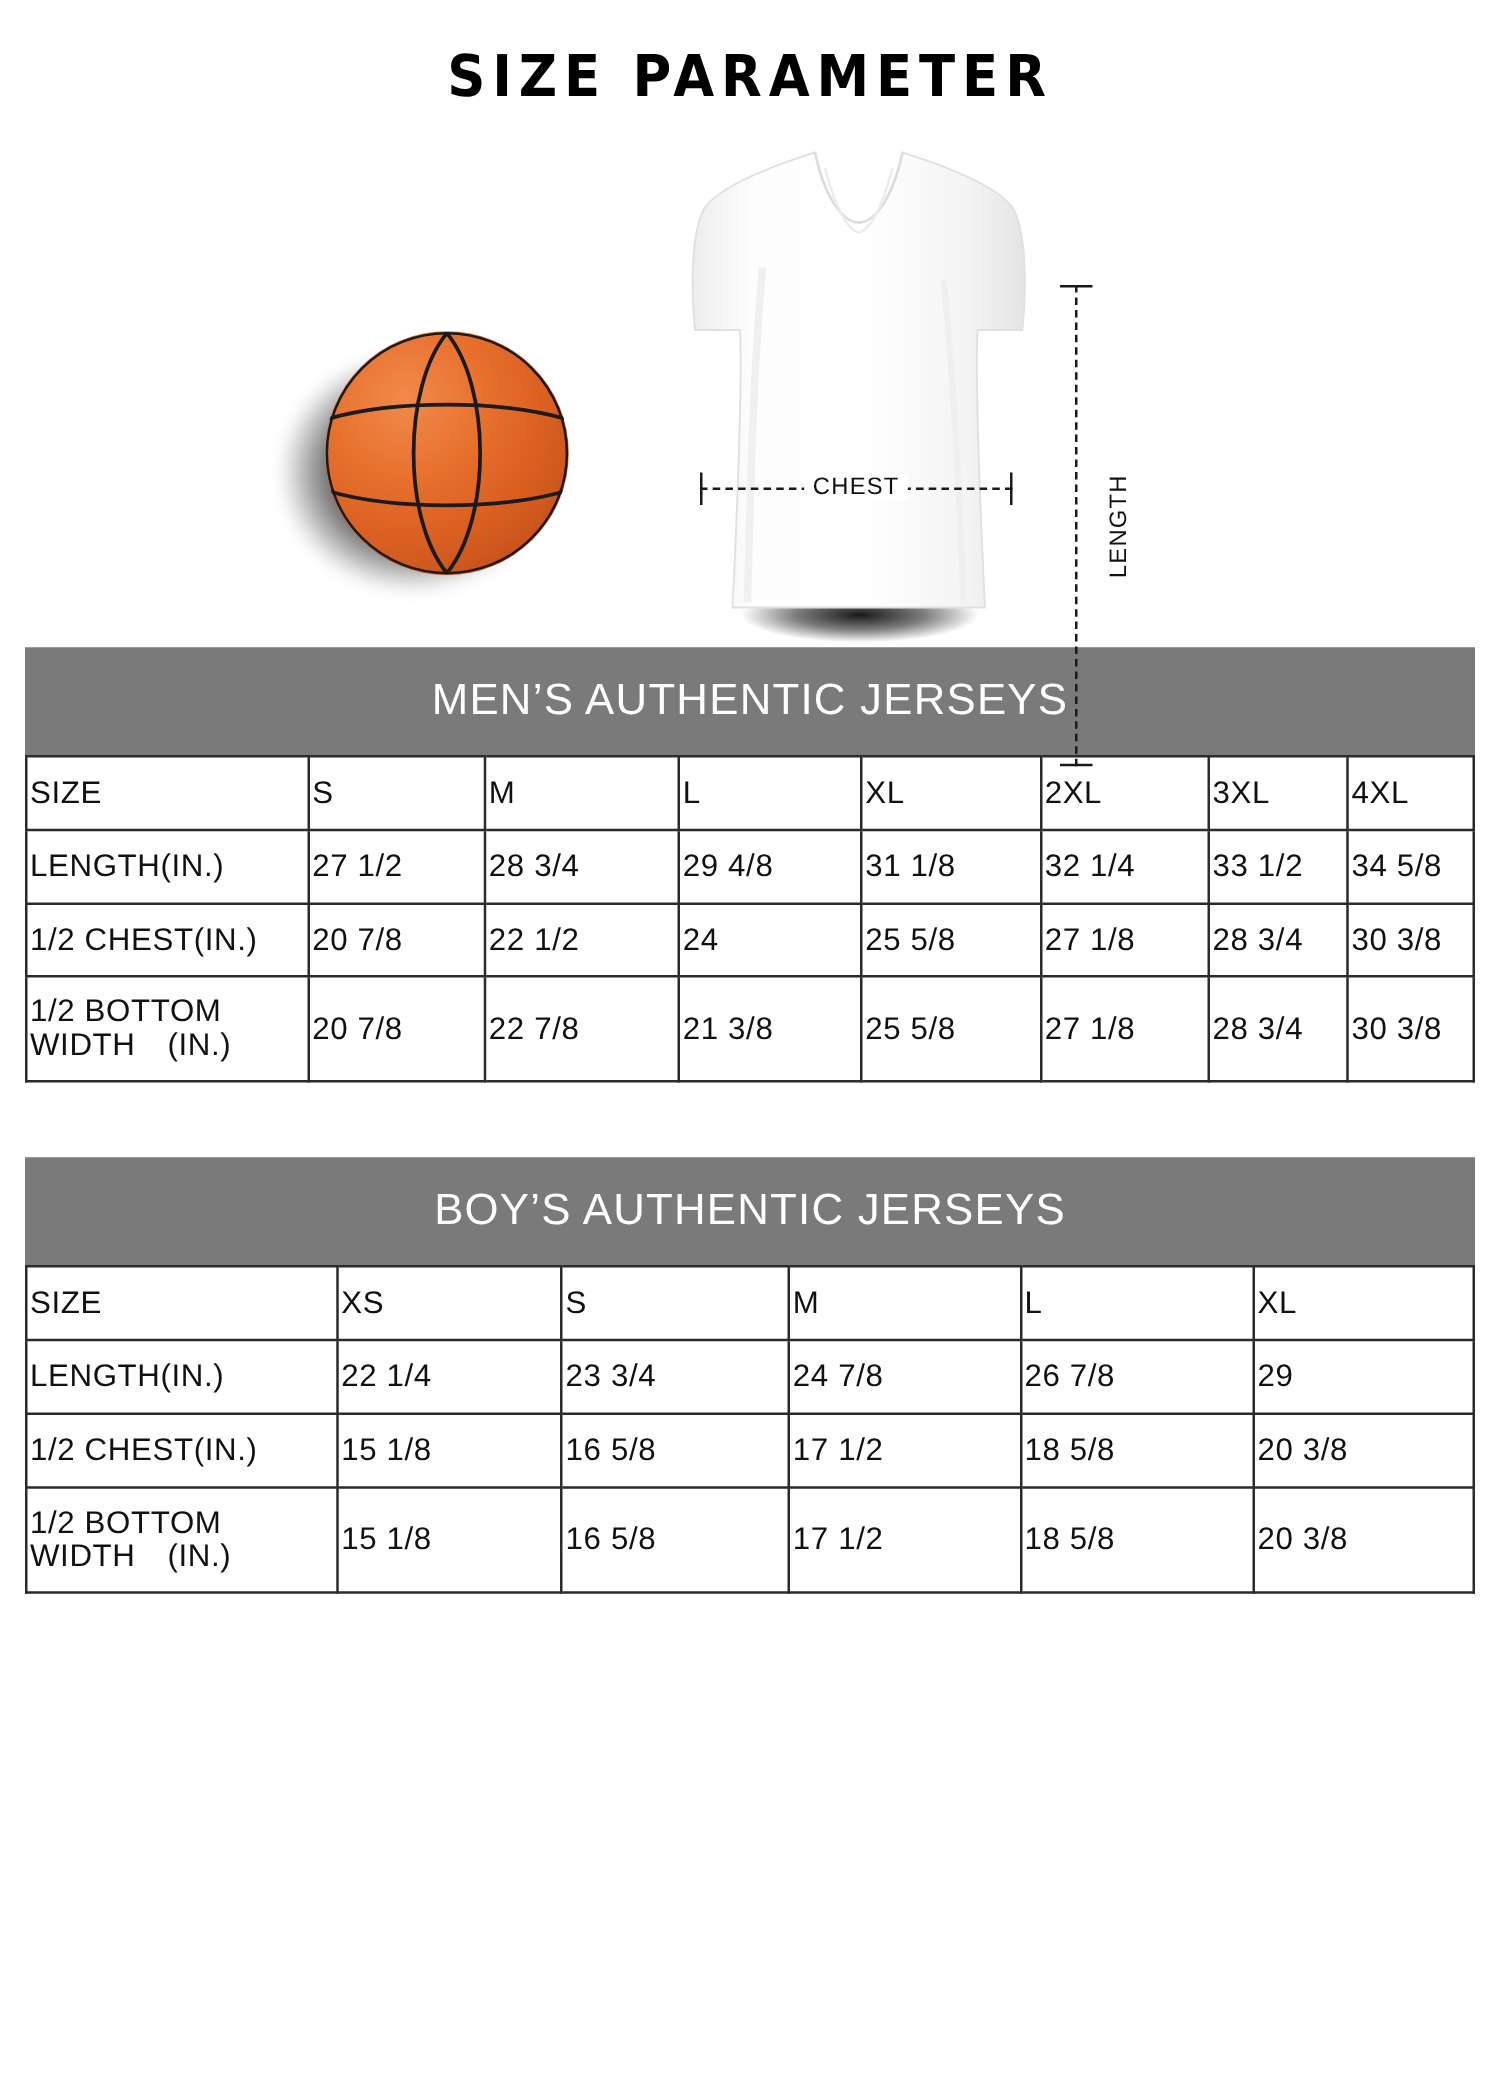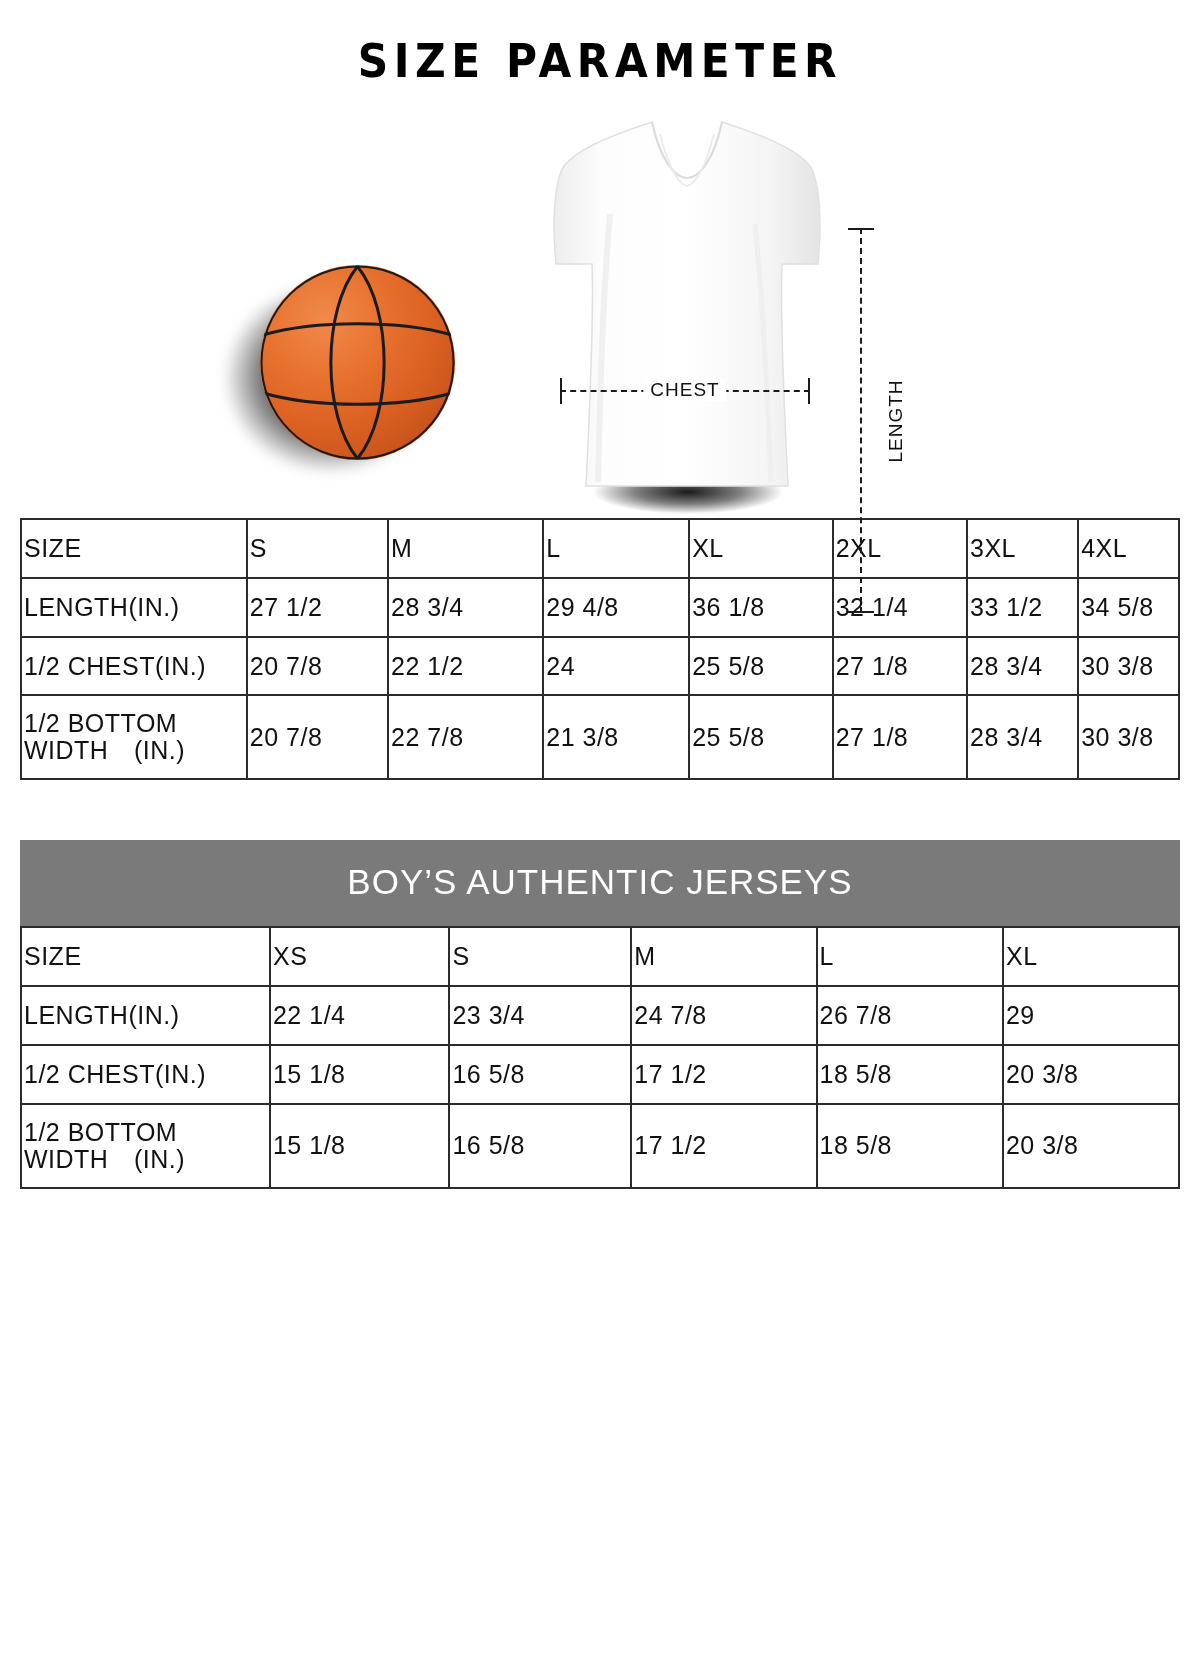--- a/index.html
+++ b/index.html
@@ -247,20 +247,21 @@
     <div class="length-line">
       <div class="length-dash"></div>
       <div class="length-cap-t"></div>
       <div class="length-cap-b"></div>
       <div class="length-label">LENGTH</div>
     </div>
 
   </div>
 
   <div class="table-block">
+    <div class="band">MEN’S AUTHENTIC JERSEYS</div>
     <table class="men">
       <colgroup>
         <col class="c0">
           <col class="c1">
           <col class="c2">
           <col class="c3">
         <col class="c4">
           <col class="c5">
           <col class="c6">
           <col class="c7">
@@ -274,21 +275,21 @@
           <td>XL</td>
           <td>2XL</td>
           <td>3XL</td>
           <td>4XL</td>
         </tr>
         <tr>
           <td class="rowhead">LENGTH(IN.)</td>
           <td>27 1/2</td>
           <td>28 3/4</td>
           <td>29 4/8</td>
-          <td>36 1/8</td>
+          <td>31 1/8</td>
           <td>32 1/4</td>
           <td>33 1/2</td>
           <td>34 5/8</td>
         </tr>
         <tr>
           <td class="rowhead">1/2 CHEST(IN.)</td>
           <td>20 7/8</td>
           <td>22 1/2</td>
           <td>24</td>
           <td>25 5/8</td>

